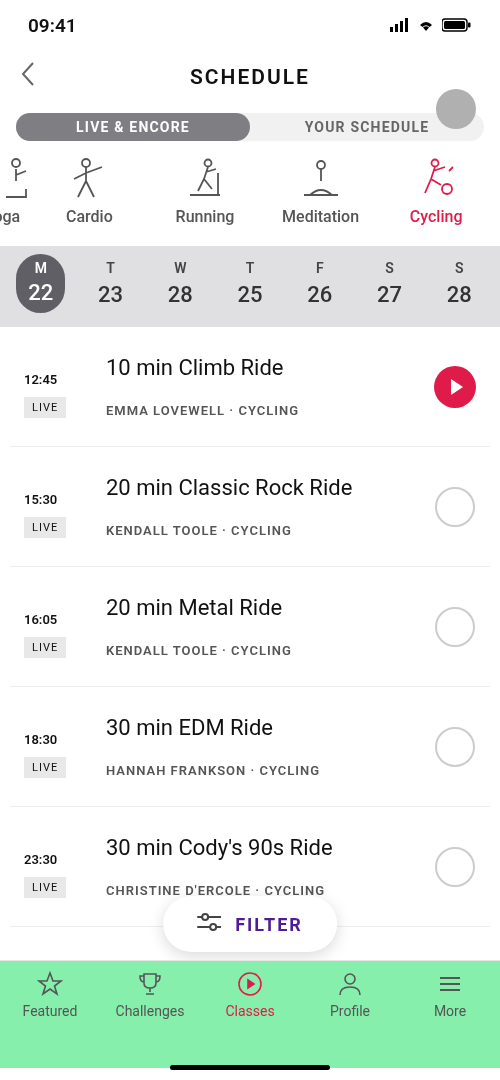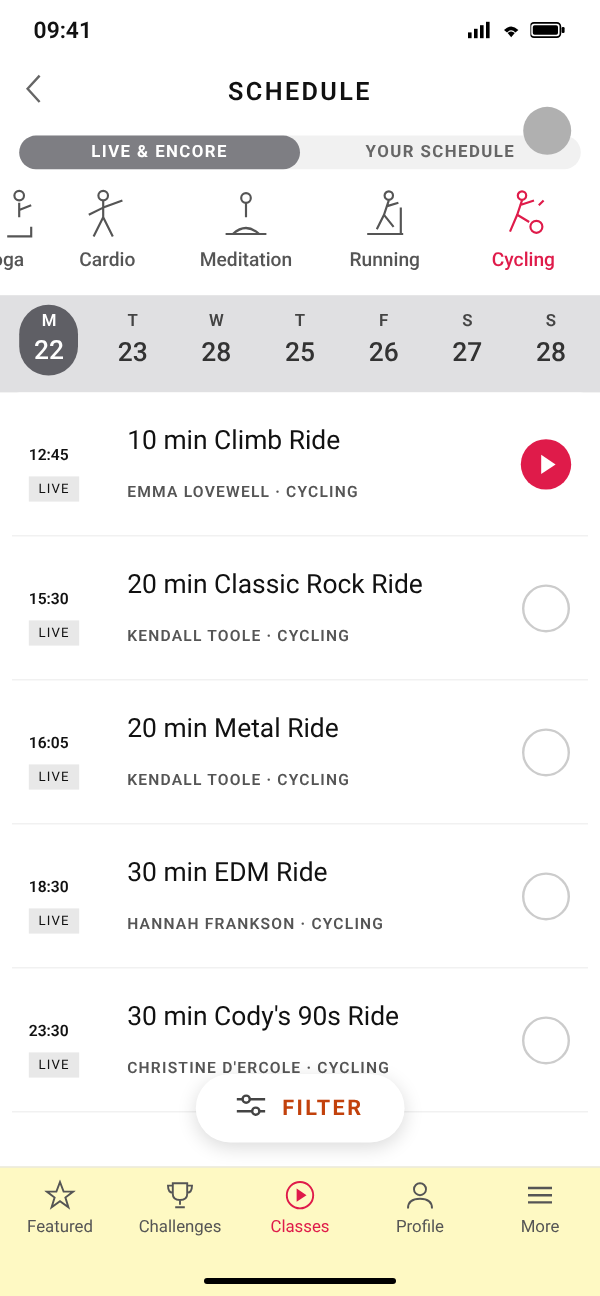--- a/index.html
+++ b/index.html
@@ -180,28 +180,28 @@
     background: #fff;
     border-radius: 40px;
     box-shadow: 0 4px 16px rgba(0,0,0,0.15);
     padding: 16px 34px;
     display: flex;
     align-items: center;
     gap: 14px;
     font-size: 18px;
     font-weight: 700;
     letter-spacing: 2px;
-    color: #c2410c;
+    color: #4c1d95;
     cursor: pointer;
   }
   .tabbar {
     position: absolute;
-    bottom: 0; left: 0; right: 0;
+    bottom: 12px; left: 0; right: 0;
     height: 108px;
-    background: #fef9c3;
+    background: #86efac;
     border-top: 1px solid #e5e5e5;
     display: flex;
     justify-content: space-around;
     padding-top: 10px;
   }
   .tab {
     display: flex;
     flex-direction: column;
     align-items: center;
     gap: 6px;
@@ -282,34 +282,34 @@
       <svg width="42" height="42" viewBox="0 0 42 42" fill="none" stroke="#555" stroke-width="1.8">
           <circle cx="18" cy="6" r="4"></circle>
           <path d="M18 10 L18 24 L10 40 M18 24 L26 40 M18 16 L34 10 M18 16 L6 22"></path>
         </svg>
     </span>
     <span class="cat-label">Cardio</span>
   </div>
   <div class="cat">
     <span class="cat-icon">
       <svg width="42" height="42" viewBox="0 0 42 42" fill="none" stroke="#555" stroke-width="1.8">
-          <circle cx="21" cy="8" r="4"></circle>
-          <path d="M21 12 L21 24 M10 38 Q21 28 32 38 M4 38 L38 38"></path>
-        </svg>
-    </span>
-    <span class="cat-label">Meditation</span>
+          <circle cx="24" cy="6" r="3.5"></circle>
+          <path d="M24 10 L20 22 L14 34 M20 22 L28 32 M22 15 L32 12 M6 38 L36 38 M34 38 L34 16"></path>
+        </svg>
+    </span>
+    <span class="cat-label">Running</span>
   </div>
   <div class="cat">
     <span class="cat-icon">
       <svg width="42" height="42" viewBox="0 0 42 42" fill="none" stroke="#555" stroke-width="1.8">
-          <circle cx="24" cy="6" r="3.5"></circle>
-          <path d="M24 10 L20 22 L14 34 M20 22 L28 32 M22 15 L32 12 M6 38 L36 38 M34 38 L34 16"></path>
-        </svg>
-    </span>
-    <span class="cat-label">Running</span>
+          <circle cx="21" cy="8" r="4"></circle>
+          <path d="M21 12 L21 24 M10 38 Q21 28 32 38 M4 38 L38 38"></path>
+        </svg>
+    </span>
+    <span class="cat-label">Meditation</span>
   </div>
   <div class="cat active">
     <span class="cat-icon">
       <svg width="42" height="42" viewBox="0 0 42 42" fill="none" stroke="#df1b4a" stroke-width="1.8">
           <circle cx="20" cy="6" r="3.5"></circle>
           <circle cx="32" cy="32" r="5"></circle>
           <path d="M20 10 L16 22 L10 36 M16 22 L26 28 M18 14 L30 10 M34 14 L38 10"></path>
         </svg>
     </span>
     <span class="cat-label">Cycling</span>

